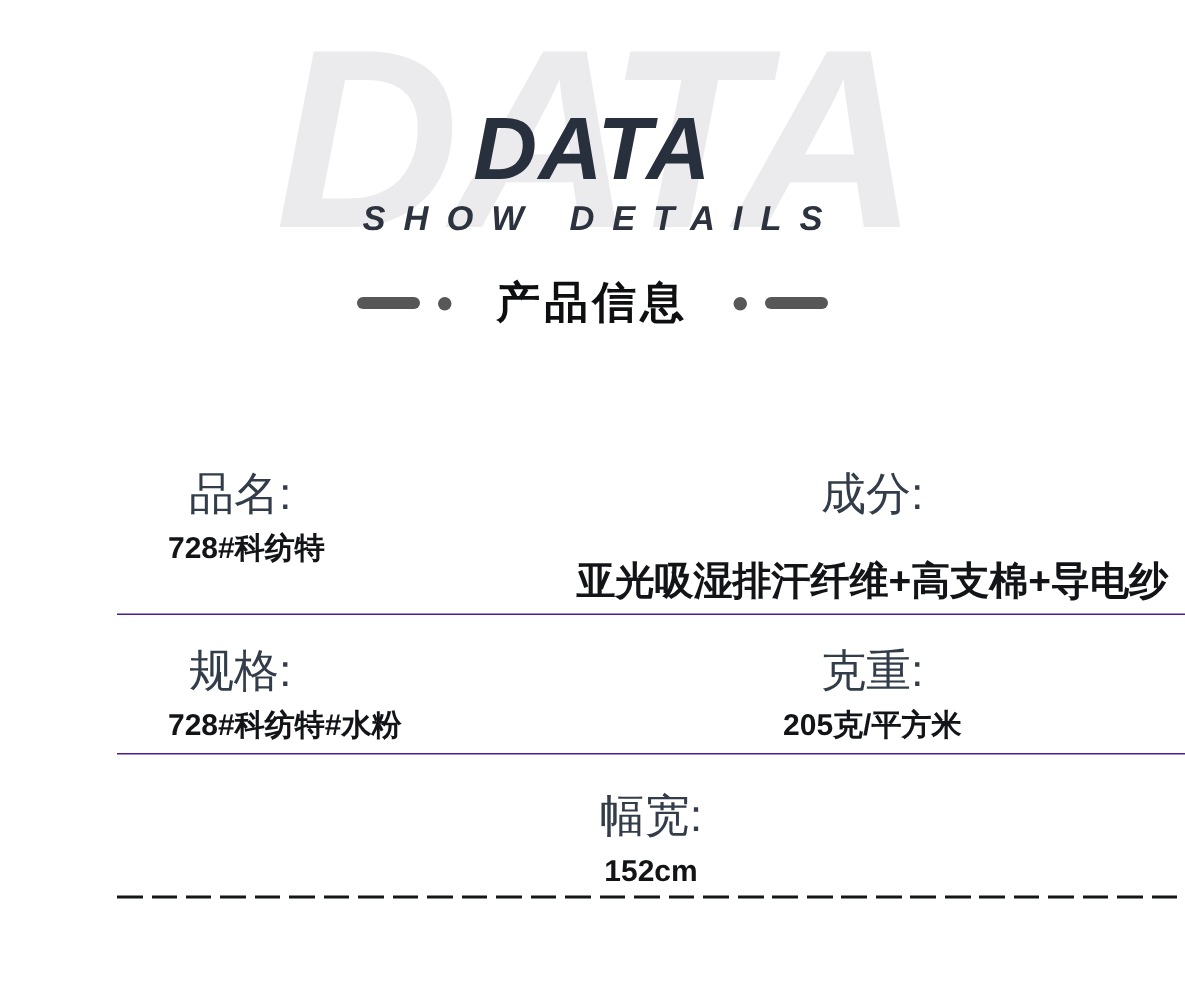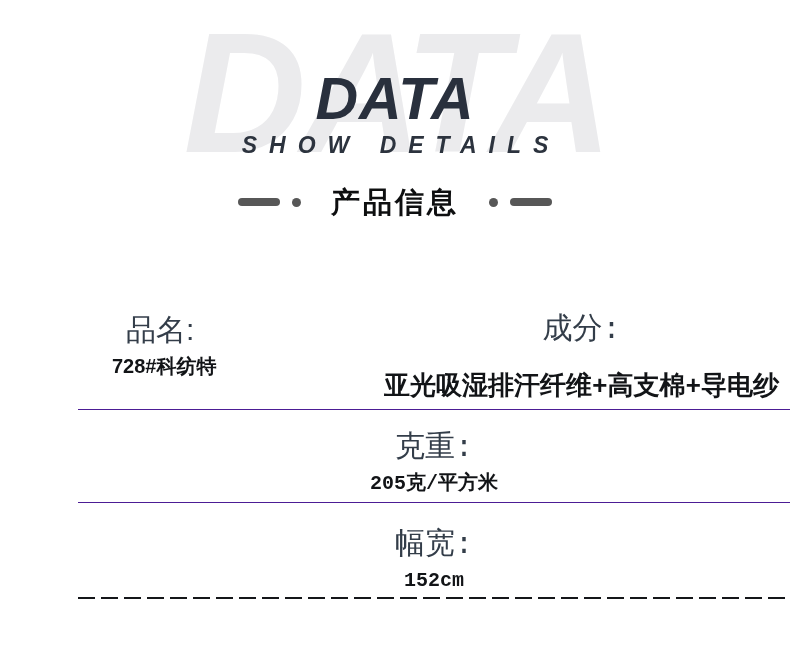--- a/index.html
+++ b/index.html
@@ -87,21 +87,20 @@
     background: repeating-linear-gradient(90deg, #141619 0 17px, transparent 17px 23px);
   }
   .col-left {
     width: 295px;
     padding-left: 34px;
     flex: 0 0 auto;
   }
   .col-right {
     flex: 1 1 auto;
     text-align: center;
-    font-family: Liberation Mono, monospace;
   }
   .spec-label {
     font-size: 30px; line-height: 1.2;
     font-weight: 500;
     color: #333d49;
     margin-bottom: 6px;
   }
   .col-left .spec-label { padding-left: 14px; }
   .spec-value {
     font-size: 20px; line-height: 1.2;
@@ -135,20 +134,24 @@
       <div class="spec-label">品名:</div>
       <div class="spec-value">728#科纺特</div>
     </div>
     <div class="col-right">
       <div class="spec-label">成分:</div>
       <div class="spec-value">亚光吸湿排汗纤维+高支棉+导电纱</div>
     </div>
   </div>
 
   <div class="info-row r2">
+    <div class="col-left">
+      <div class="spec-label">规格:</div>
+      <div class="spec-value">728#科纺特#水粉</div>
+    </div>
     <div class="col-right">
       <div class="spec-label">克重:</div>
       <div class="spec-value">205克/平方米</div>
     </div>
   </div>
 
   <div class="info-row r3">
     <div class="col-right">
       <div class="spec-label">幅宽:</div>
       <div class="spec-value">152cm</div>

